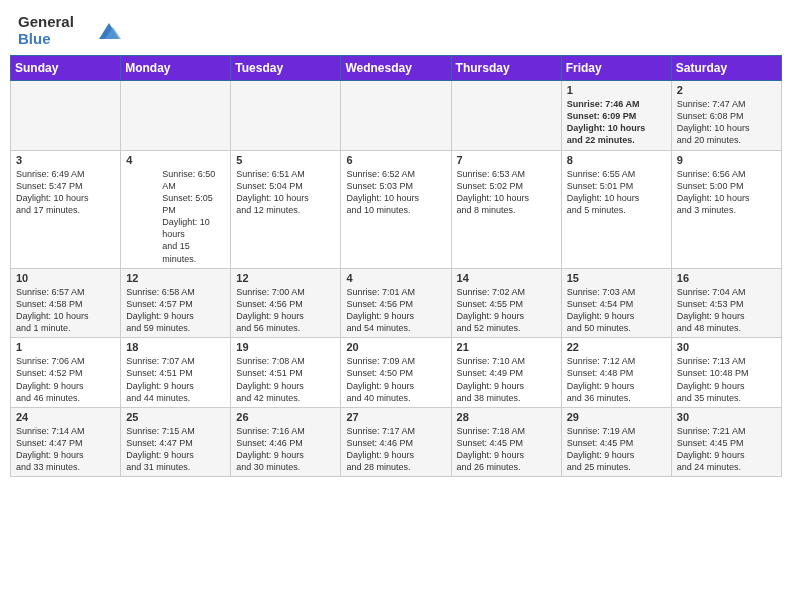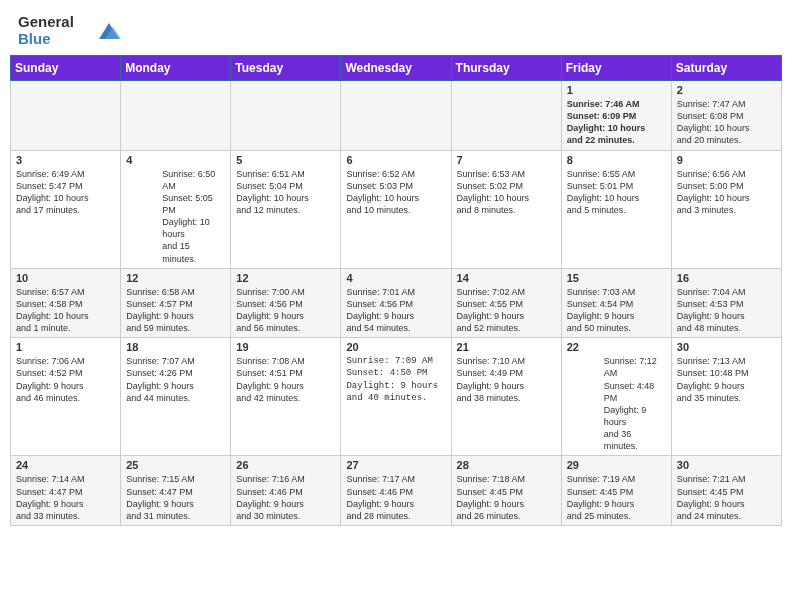--- a/index.html
+++ b/index.html
@@ -267,48 +267,48 @@
             <td>
               <span class="day-number">1</span>
               <div class="day-info" style="white-space: pre-line;">Sunrise: 7:06 AM
 Sunset: 4:52 PM
 Daylight: 9 hours
 and 46 minutes.</div>
             </td>
             <td>
               <span class="day-number">18</span>
               <div class="day-info" style="white-space: pre-line;">Sunrise: 7:07 AM
-Sunset: 4:26 PM
+Sunset: 4:51 PM
 Daylight: 9 hours
 and 44 minutes.</div>
             </td>
             <td>
               <span class="day-number">19</span>
               <div class="day-info" style="white-space: pre-line;">Sunrise: 7:08 AM
 Sunset: 4:51 PM
 Daylight: 9 hours
 and 42 minutes.</div>
             </td>
             <td>
               <span class="day-number">20</span>
-              <div class="day-info" style="white-space: pre-line; font-family: Liberation Mono, monospace;">Sunrise: 7:09 AM
+              <div class="day-info" style="white-space: pre-line;">Sunrise: 7:09 AM
 Sunset: 4:50 PM
 Daylight: 9 hours
 and 40 minutes.</div>
             </td>
             <td>
               <span class="day-number">21</span>
               <div class="day-info" style="white-space: pre-line;">Sunrise: 7:10 AM
 Sunset: 4:49 PM
 Daylight: 9 hours
 and 38 minutes.</div>
             </td>
             <td>
               <span class="day-number">22</span>
-              <div class="day-info" style="white-space: pre-line; margin-left: 37px;">Sunrise: 7:12 AM
+              <div class="day-info" style="white-space: pre-line;">Sunrise: 7:12 AM
 Sunset: 4:48 PM
 Daylight: 9 hours
 and 36 minutes.</div>
             </td>
             <td>
               <span class="day-number">30</span>
               <div class="day-info" style="white-space: pre-line;">Sunrise: 7:13 AM
 Sunset: 10:48 PM
 Daylight: 9 hours
 and 35 minutes.</div>

